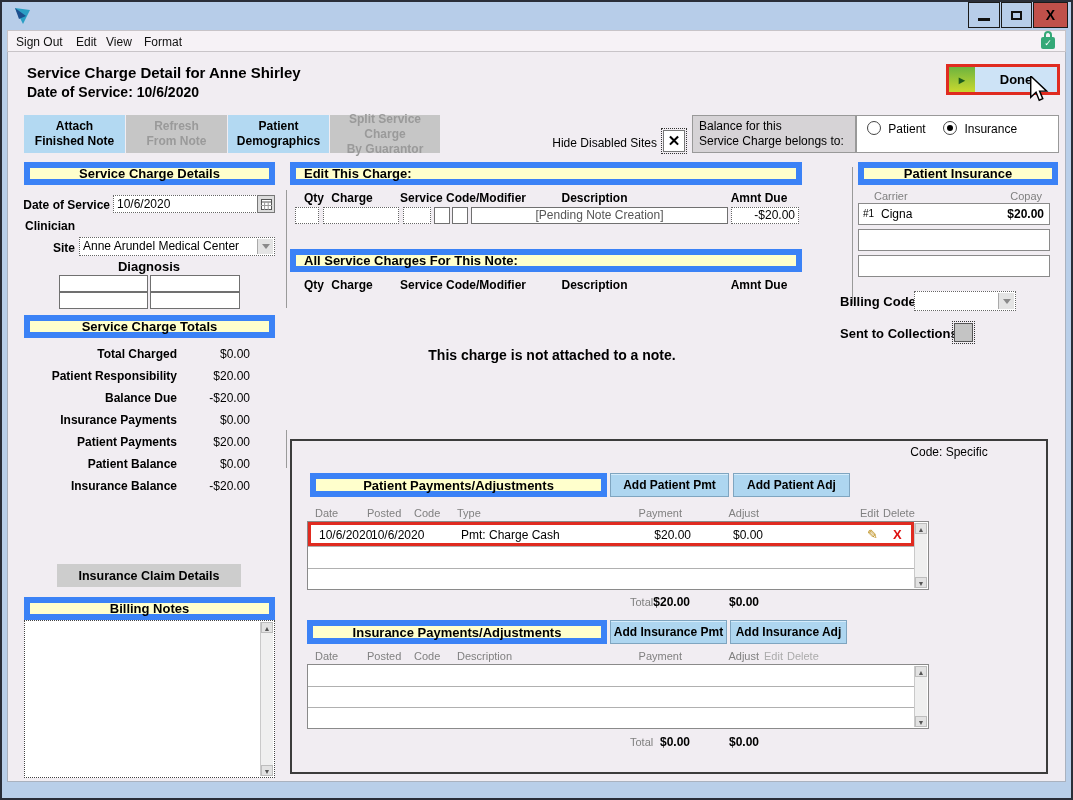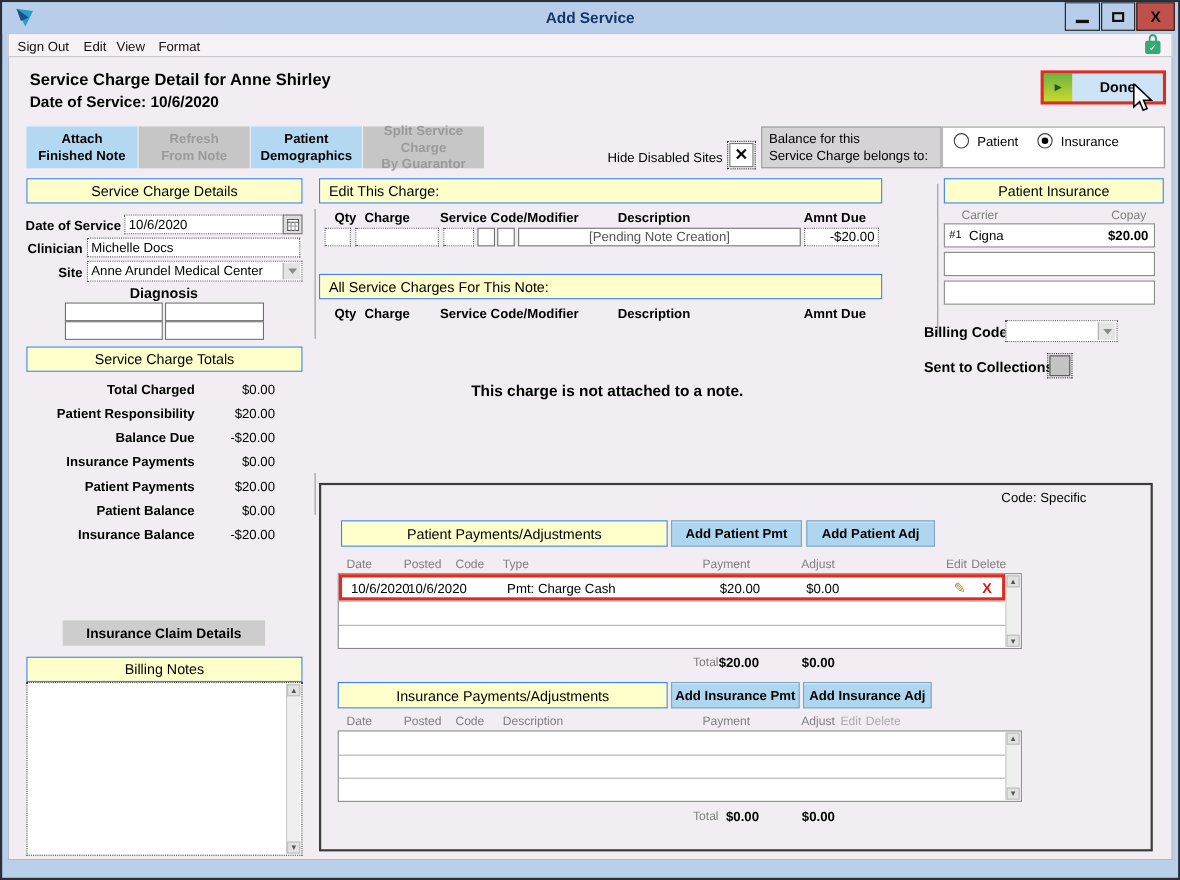--- a/index.html
+++ b/index.html
@@ -10,21 +10,21 @@
   .wtitle{position:absolute;left:0;right:0;top:6px;text-align:center;font-size:14px;font-weight:bold;color:#16366b;}
   .wb{position:absolute;top:0;height:26px;box-sizing:border-box;border:1px solid #1a1a1a;display:flex;align-items:center;justify-content:center;background:#b7cde9;cursor:default;}
   .wb.close{background:#c0504a;font-weight:bold;font-size:14px;}
   .minbar{display:block;width:12px;height:3px;background:#111;margin-top:9px;}
   .maxbox{display:block;width:11px;height:9px;border:2px solid #111;box-sizing:border-box;background:transparent;}
   .menubar{position:absolute;left:5px;top:28px;width:1059px;height:22px;background:#f6f2f6;border:1px solid #c8c4c8;box-sizing:border-box;}
   .mitem{position:absolute;top:4px;font-size:12px;color:#111;}
   .client{position:absolute;left:5px;top:50px;width:1059px;height:730px;background:#f1edf2;border:1px solid #aab2bf;border-top:none;box-sizing:border-box;}
   .lock{position:absolute;width:14px;height:12px;background:#34a877;border-radius:2px;color:#fff;font-size:9px;line-height:12px;text-align:center;}
   .lock:before{content:"";position:absolute;left:3px;top:-6px;width:8px;height:7px;border:2px solid #34a877;border-bottom:none;border-radius:4px 4px 0 0;box-sizing:border-box;}
-  .yh{position:absolute;background:#ffffcc;border:1px solid #3b82f6;font-weight:normal;font-size:13px;box-sizing:border-box;display:flex;align-items:center;justify-content:center;}
+  .yh{position:absolute;background:#ffffcc;border:6px solid #3b82f6;font-weight:bold;font-size:13px;box-sizing:border-box;display:flex;align-items:center;justify-content:center;}
   .yh.left{justify-content:flex-start;padding-left:8px;}
   .tbtn{position:absolute;display:flex;flex-direction:column;align-items:center;justify-content:center;font-weight:bold;font-size:12px;line-height:15px;text-align:center;box-sizing:border-box;}
   .tbtn.on{background:#b3d9f2;}
   .tbtn.off{background:#c6c6c6;color:#9a9a9a;}
   .fld{position:absolute;box-sizing:border-box;background:#fff;border:1px dotted #666;font-family:"Liberation Sans",sans-serif;font-size:12px;padding:0 3px;margin:0;color:#000;}
   .sol{border:1px solid #707070;text-align:center;}
   .colh{position:absolute;color:#808080;font-size:11px;}
   .pbtn{position:absolute;box-sizing:border-box;background:#aed6f0;border:1px solid #7fa5c0;font-weight:bold;font-size:12px;display:flex;align-items:center;justify-content:center;box-shadow:inset 0 1px 0 #d5ecfb;cursor:default;}
   .vscroll{position:absolute;top:1px;bottom:1px;right:1px;width:13px;background:#efefef;border-left:1px solid #c9c9c9;box-sizing:border-box;}
   .sarr{position:absolute;left:0;width:100%;height:11px;font-size:7px;line-height:11px;text-align:center;color:#555;background:#e2e2e2;border:1px solid #bdbdbd;box-sizing:border-box;}
@@ -44,21 +44,20 @@
 </head>
 <body>
 
 <div class="win">
 
   <div class="titlebar">
     <svg class="abs" style="left:12px;top:5px" width="17" height="18" viewBox="0 0 17 18">
       <polygon points="1,1 16,3 9,17" fill="#2a9fc4"></polygon>
       <polygon points="1,1 12,9 5,12" fill="#1c4f8e"></polygon>
     </svg>
-    <div class="wtitle">Add Service</div>
     <div class="wb" style="left:966px;width:32px;">
         <span class="minbar"></span>
       </div>
     <div class="wb" style="left:999px;width:31px;">
         <span class="maxbox"></span>
       </div>
     <div class="wb close" style="left:1031px;width:35px;">
         <span>X</span>
       </div>
   </div>
@@ -125,21 +124,20 @@
     <svg width="11" height="11" viewBox="0 0 11 11">
         <rect x="0.5" y="0.5" width="10" height="10" fill="#fff" stroke="#555"></rect>
         <line x1="0" y1="3" x2="11" y2="3" stroke="#555"></line>
         <line x1="3.6" y1="3" x2="3.6" y2="11" stroke="#999"></line>
         <line x1="7.2" y1="3" x2="7.2" y2="11" stroke="#999"></line>
         <line x1="0" y1="6.5" x2="11" y2="6.5" stroke="#999"></line>
       </svg>
   </div>
 
   <div class="abs b" style="left:12px;top:217px;width:61px;text-align:right;">Clinician</div>
-  <input class="fld" style="left: 77px; top: 214px; width: 194px; height: 18px;" readonly="" value="Michelle Docs">
 
   <div class="abs b" style="left:12px;top:239px;width:61px;text-align:right;">Site</div>
   <div class="fld" style="left:77px;top:235px;width:196px;height:19px;line-height:17px;">
     <span>Anne Arundel Medical Center</span>
     <span class="chev"></span>
   </div>
 
   <div class="abs b" style="left:77px;top:257px;width:140px;text-align:center;font-size:13px;">Diagnosis</div>
   <input class="fld sol" style="left: 57px; top: 273px; width: 89px; height: 17px;">
   <input class="fld sol" style="left: 148px; top: 273px; width: 90px; height: 17px;">

